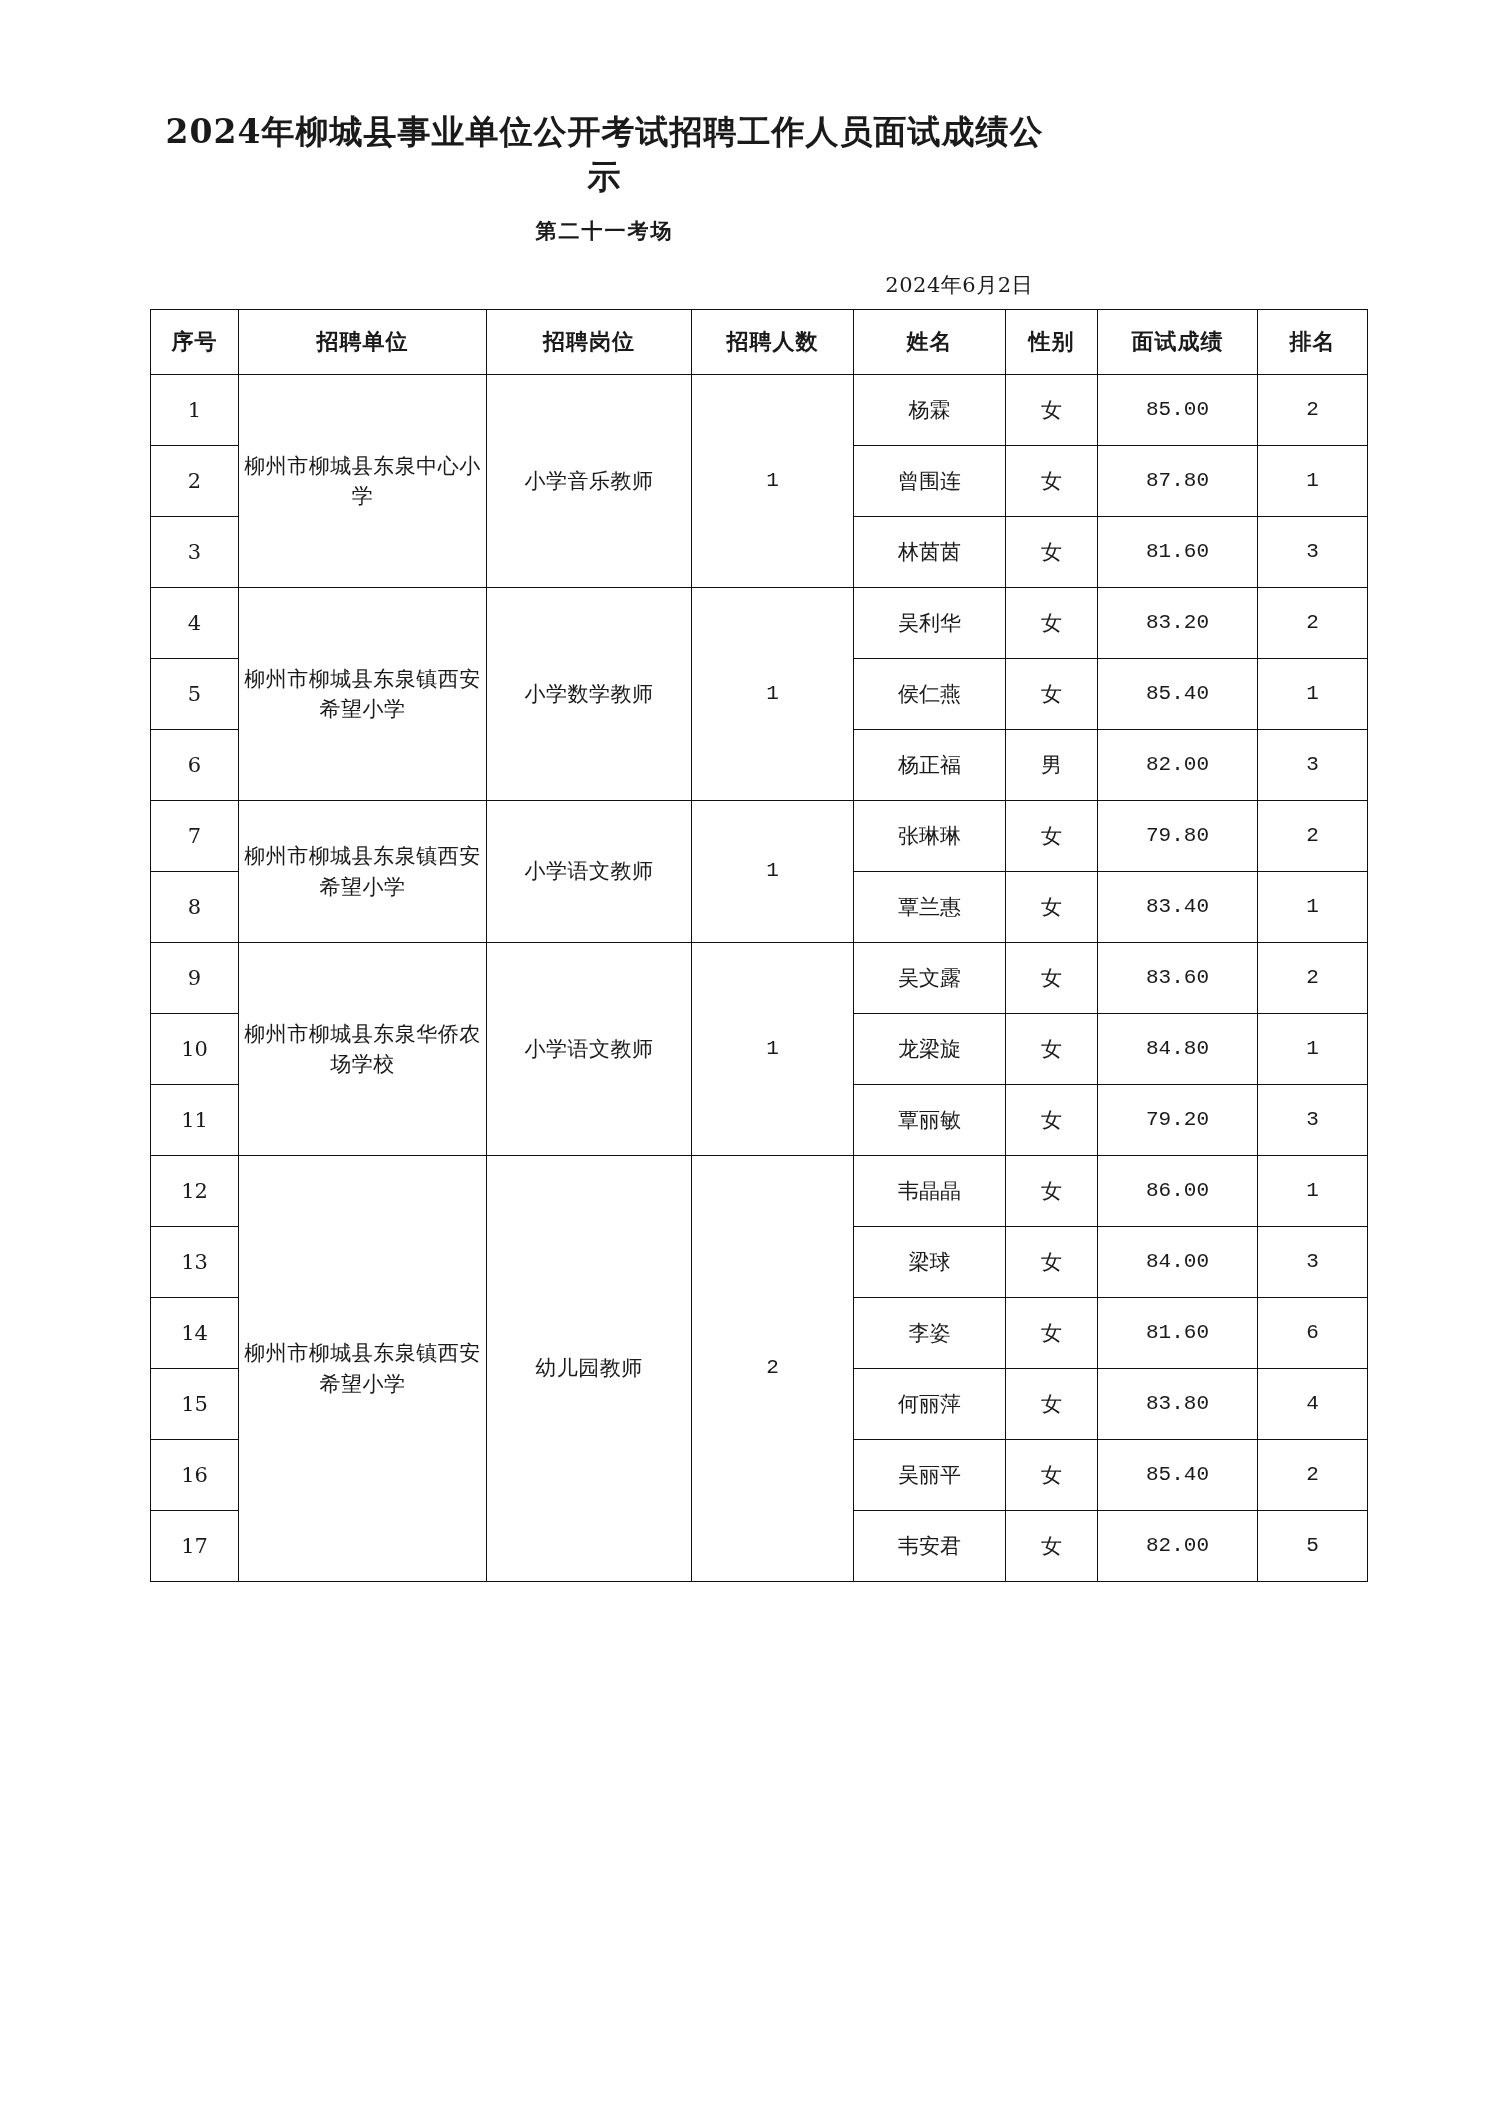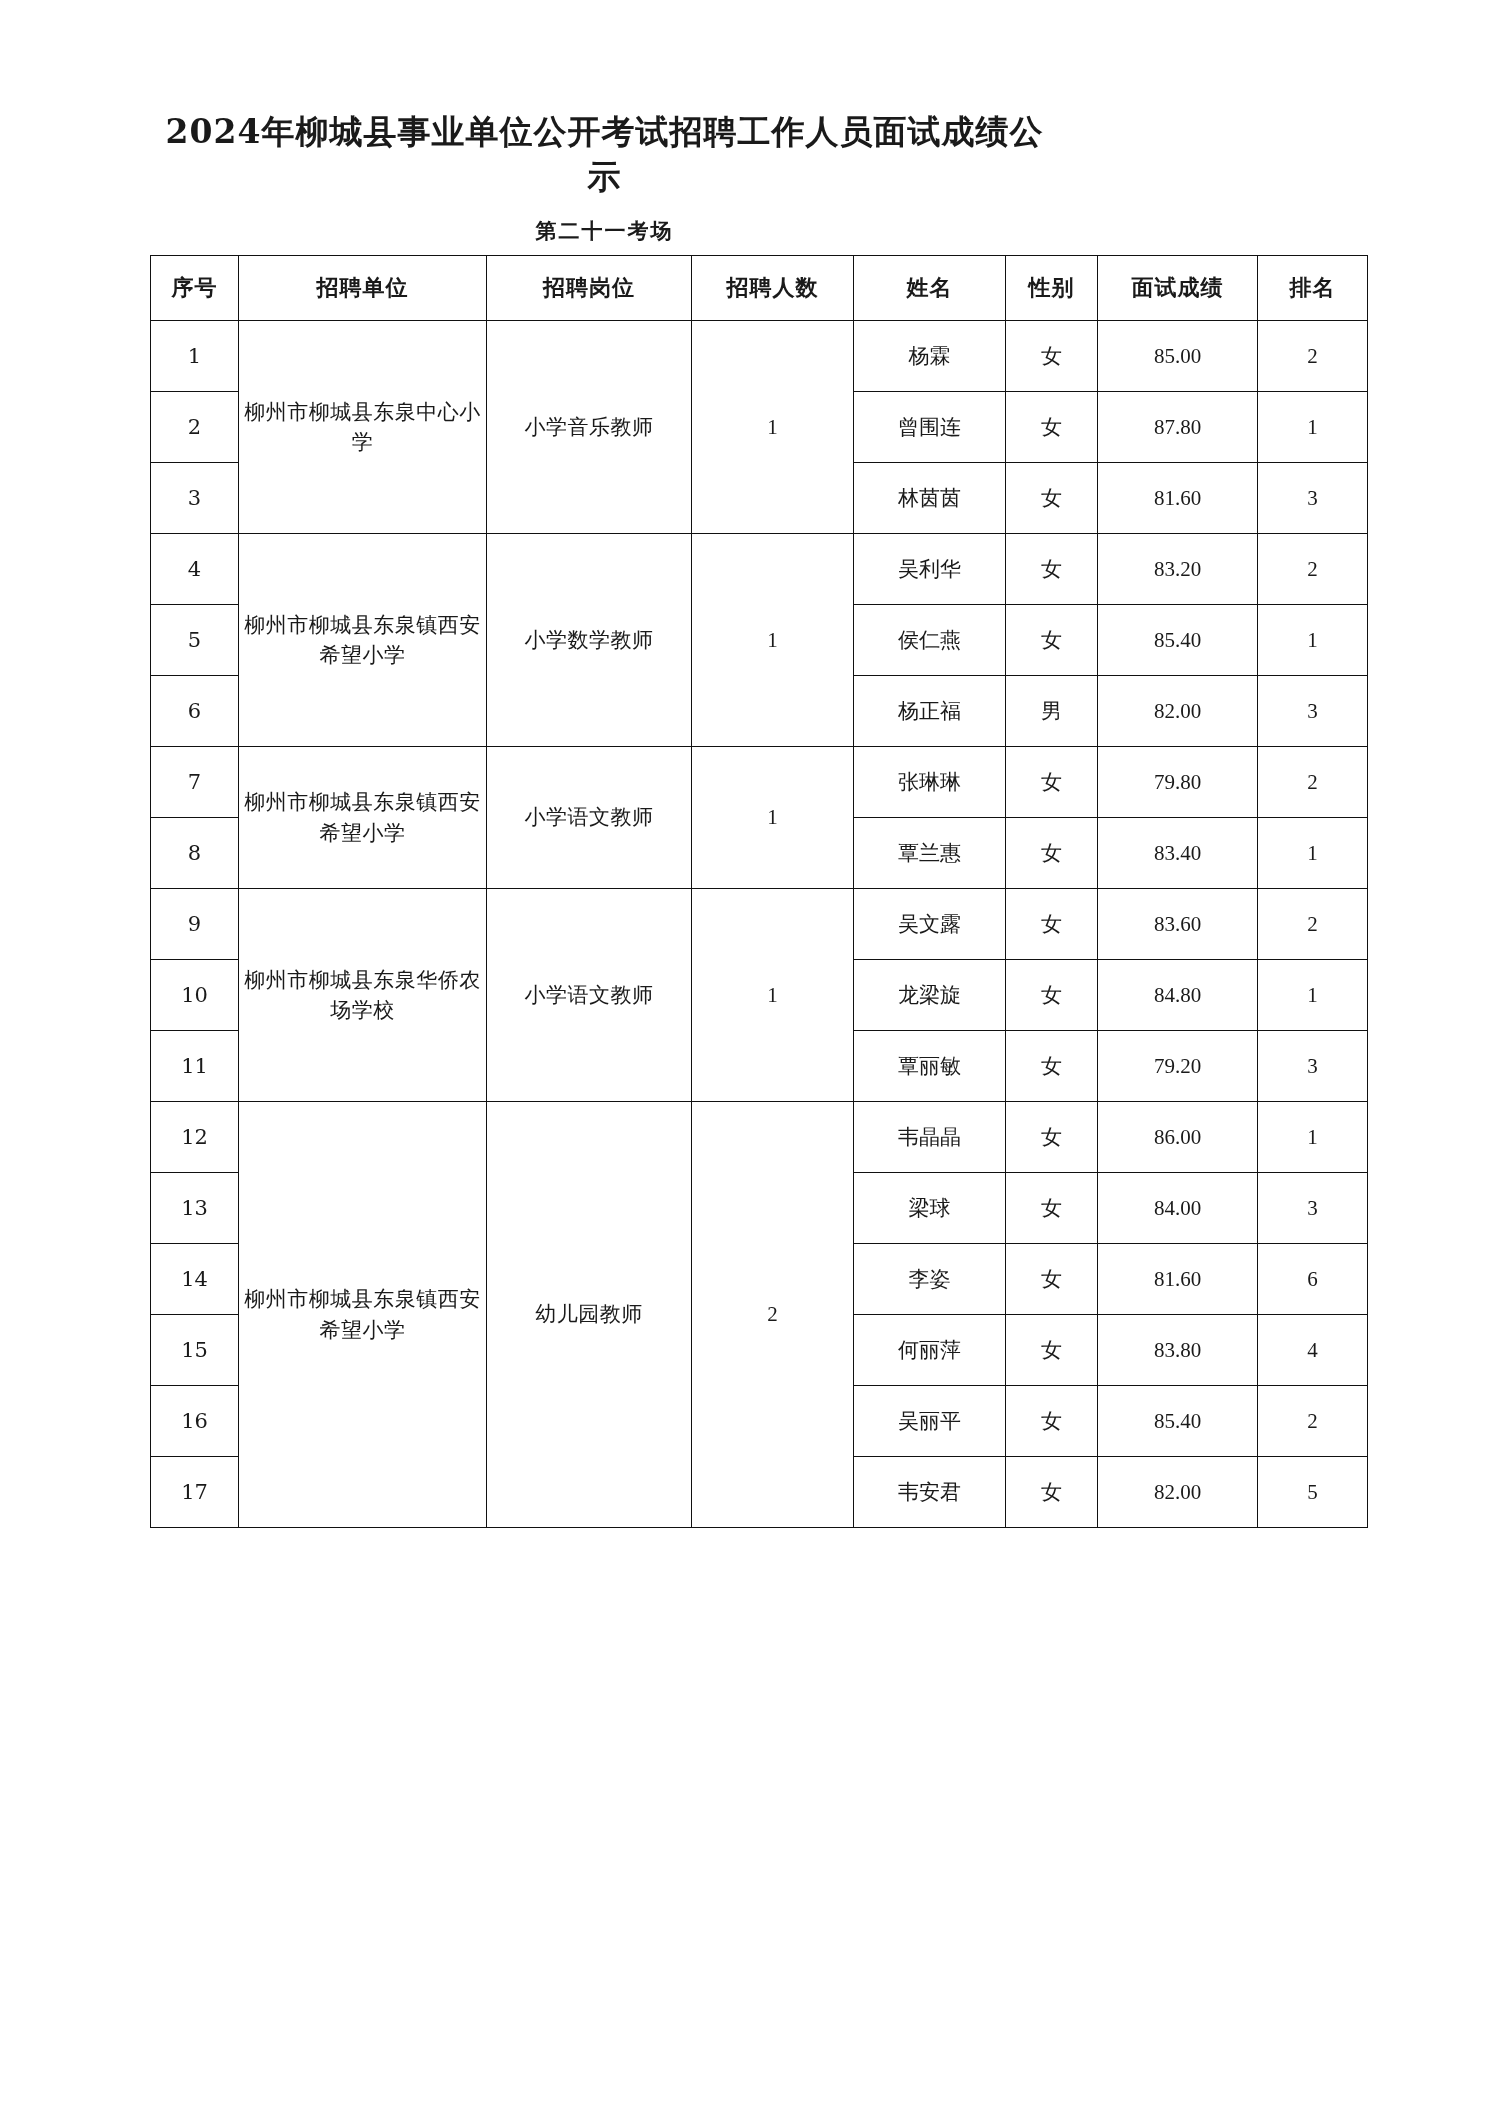--- a/index.html
+++ b/index.html
@@ -68,21 +68,21 @@
   }
   table.score-table tbody td {
     height: 62px;
   }
   td.idx {
     font-size: 19px;
     font-family: "DejaVu Serif", "Liberation Serif", serif;
   }
   td.num {
     font-size: 21px;
-    font-family: Liberation Serif, serif;
+    font-family: Liberation Mono, monospace;
   }
   td.unit, td.post {
     font-size: 21px;
     line-height: 1.5;
     letter-spacing: 0.5px;
   }
   .col-idx { width: 88px; }
   .col-unit { width: 248px; }
   .col-post { width: 205px; }
   .col-cnt { width: 162px; }
@@ -92,20 +92,21 @@
   .col-rank { width: 110px; }
   .group-sep td { border-top-width: 2.5px; }
 </style>
 </head>
 <body>
 
 <div class="page">
 
   <div class="doc-title">2024年柳城县事业单位公开考试招聘工作人员面试成绩公示</div>
   <div class="doc-subtitle">第二十一考场</div>
+  <div class="doc-date">2024年6月2日</div>
 
   <table class="score-table">
     <colgroup>
       <col class="col-idx">
         <col class="col-unit">
         <col class="col-post">
         <col class="col-cnt">
       <col class="col-name">
         <col class="col-sex">
         <col class="col-score">

